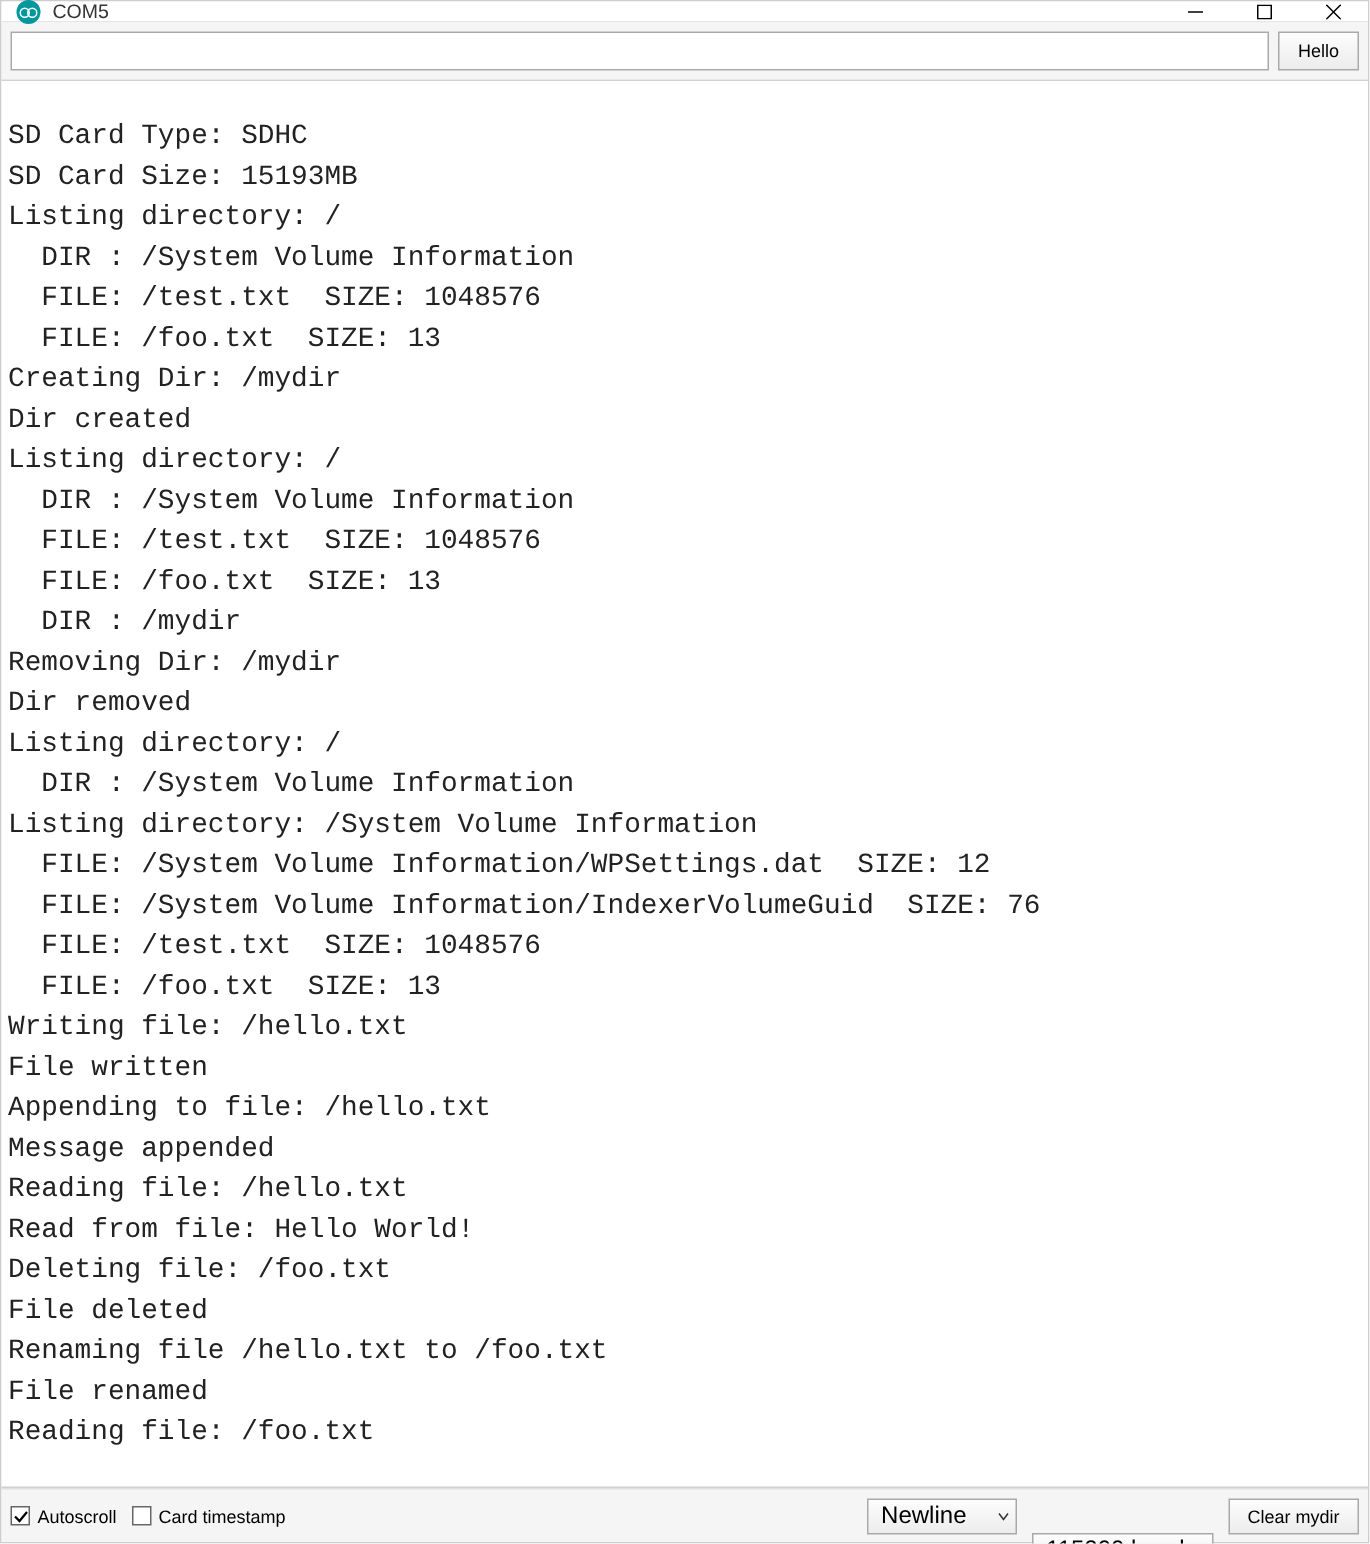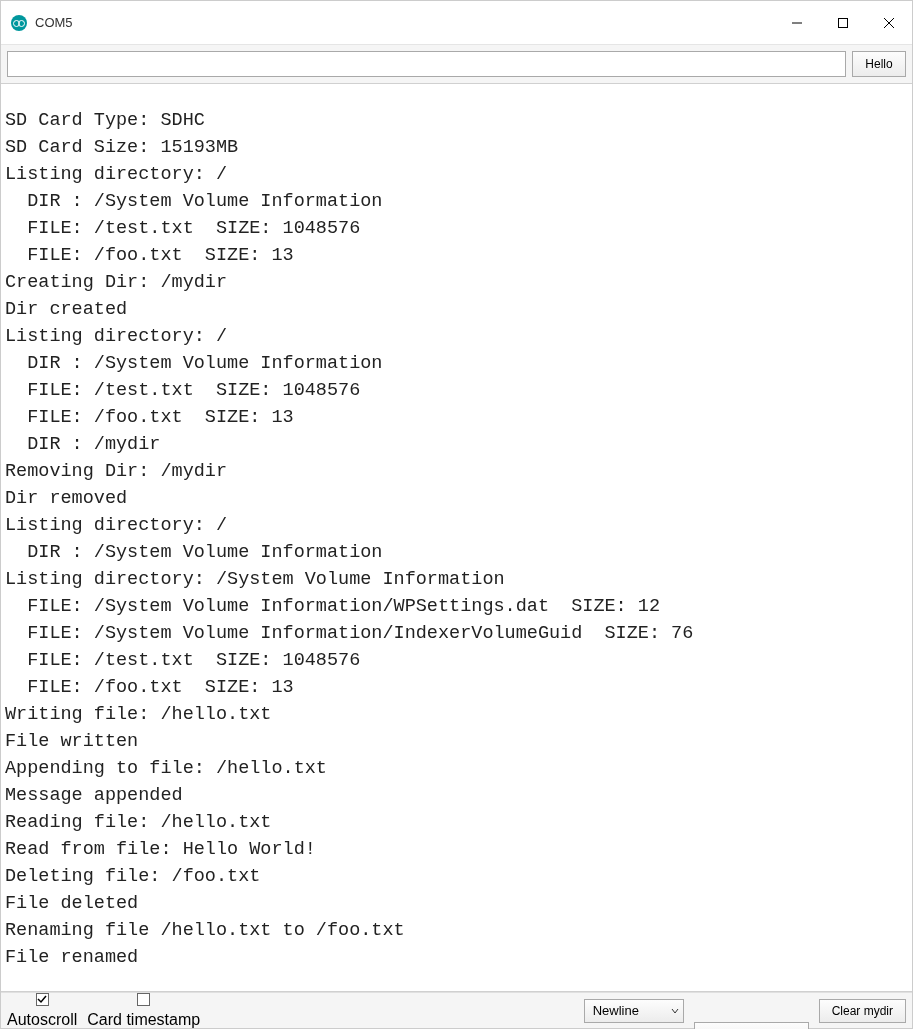--- a/index.html
+++ b/index.html
@@ -13,21 +13,21 @@
     color: #000;
   }
   .window {
     width: 913px; height: 1029px;
     display: flex; flex-direction: column;
     border: 1px solid #ccc;
     background: #fff;
   }
   
   .titlebar {
-    height: 44px;
+    height: 14px;
     display: flex; align-items: center;
     background: #fff;
     border-bottom: 1px solid #e5e5e5;
   }
   .titlebar .app-icon {
     width: 16px; height: 16px;
     margin: 0 8px 0 10px;
     border-radius: 50%;
     background: #00979D;
     position: relative;
@@ -109,42 +109,41 @@
     height: 36px;
     display: flex; align-items: center;
     padding: 0 6px;
     gap: 10px;
     background: #f5f5f5;
     border-top: 1px solid #e0e0e0;
   }
   .chk {
     display: flex; align-items: center;
     gap: 5px;
-    font-size: 16px;
+    font-size: 12px;
     cursor: pointer;
     user-select: none;
-    flex-direction: column;
   }
   .chk .box {
     width: 13px; height: 13px;
     border: 1px solid #666;
     background: #fff;
     display: flex; align-items: center; justify-content: center;
   }
   .chk .box svg { width: 10px; height: 10px; display:none; }
   .chk[data-checked="true"] .box svg { display:block; }
   .spacer { flex: 1; }
   .combo {
     height: 24px;
     border: 1px solid #a9a9a9;
     background: linear-gradient(#fdfdfd,#ececec);
     display: flex; align-items: center;
     padding: 0 4px 0 8px;
-    font-size: 13px;
-    gap: 18px;
+    font-size: 16px;
+    gap: 6px;
     cursor: pointer;
     min-width: 100px;
     justify-content: space-between;
   }
   .combo.baud { min-width: 112px; margin-top: 47px; }
   .combo .arrow svg { width: 8px; height: 8px; }
   .clear-btn {
     height: 24px;
     padding: 0 12px;
     background: linear-gradient(#fdfdfd,#ececec);

